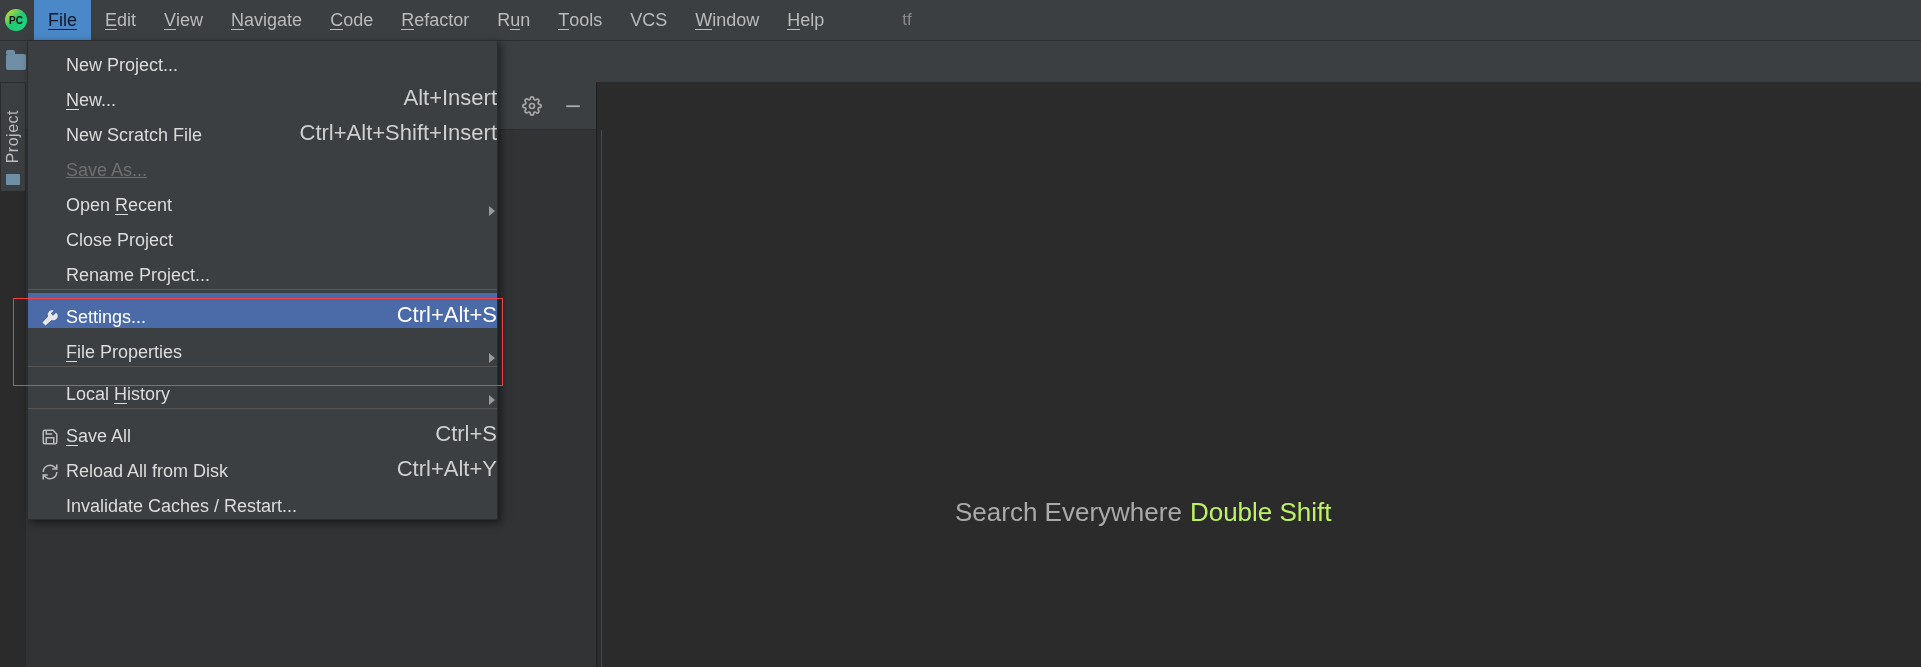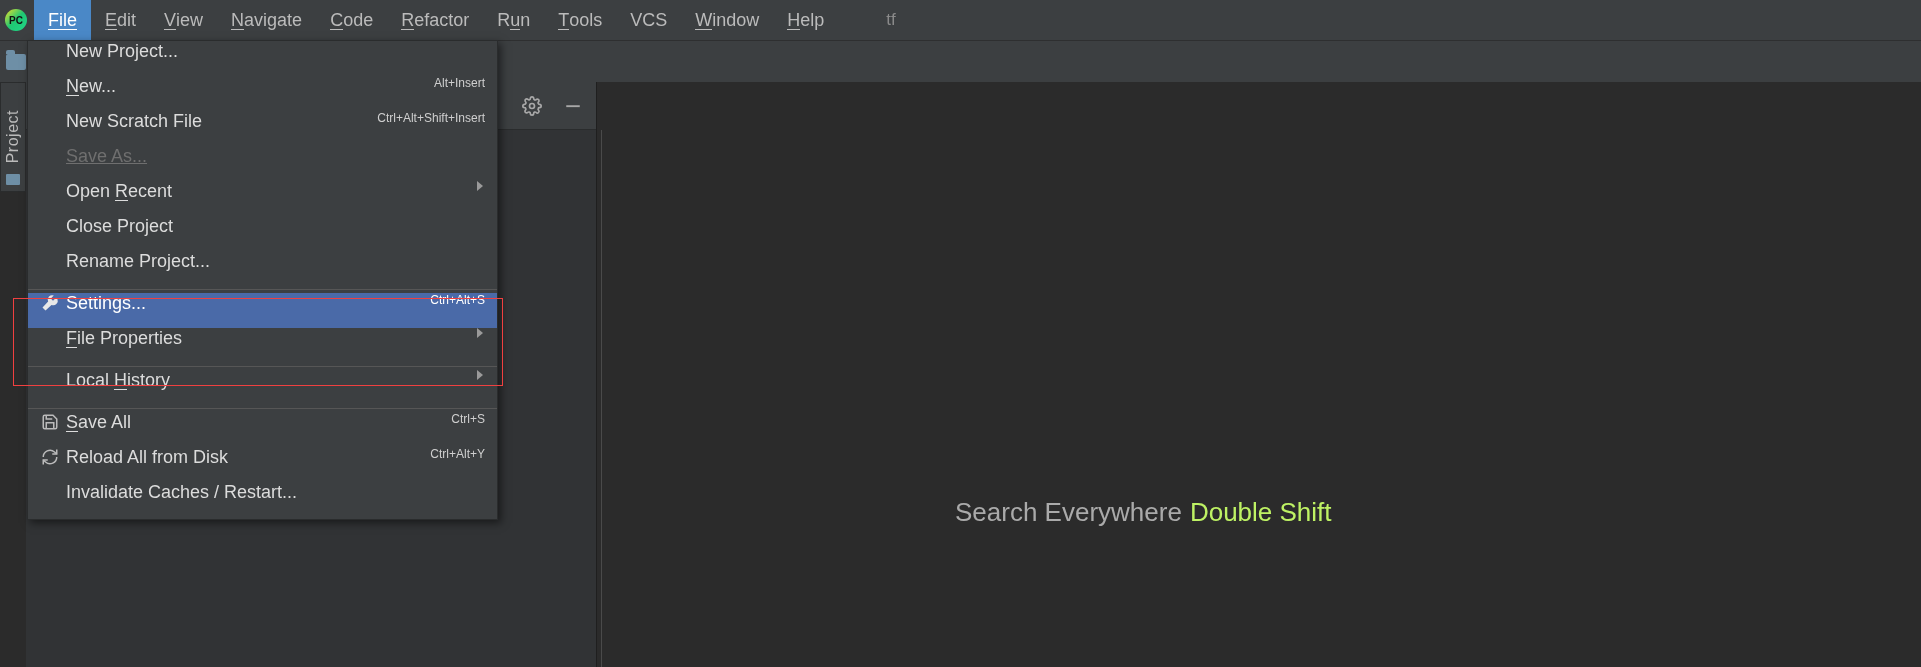--- a/index.html
+++ b/index.html
@@ -49,29 +49,29 @@
     }
     .menu-item {
       padding: 0 14px;
       height: 100%;
       display: flex;
       align-items: center;
       cursor: default;
     }
     .menu-item.active {
       background: #4a88c7;
-      color: #ffffff;
+      color: #0f172a;
     }
     .menu-underline {
       border-bottom: 1px solid currentColor;
       display: inline-block;
       line-height: 1;
     }
     .menubar .project-name {
-      margin-left: 48px;
+      margin-left: 64px;
       color: #8a8a8a;
       font-size: 17px;
     }
 
     
     .toolbar2 {
       width: 100%;
       height: 42px;
       background: #3c3f41;
       border-top: 1px solid #2e2f30;
@@ -134,25 +134,25 @@
       left: 27px;
       width: 471px;
       background: #3c3f41;
       border: 1px solid #2a2c2d;
       box-shadow: 3px 3px 8px rgba(0,0,0,0.5);
       z-index: 10;
       padding-bottom: 2px;
     }
     .dd-item {
       display: flex;
-      align-items: flex-start;
+      align-items: flex-end;
       height: 35px;
       font-size: 18px;
       color: #dcdcdc;
-      padding: 0 12px 0 10px;
+      padding: 0 0 0 10px;
       position: relative;
     }
     .dd-item.disabled {
       color: #6f6f6f;
       text-decoration: underline;
     }
     .dd-item.selected {
       background: #4a6aa8;
       color: #ffffff;
     }
@@ -170,21 +170,21 @@
       justify-content: center;
       color: #bbbbbb;
     }
     .dd-label {
       flex: 0 0 auto;
     }
     .dd-spacer {
       flex: 1;
     }
     .dd-shortcut {
-      font-size: 12px;
+      font-size: 22px;
       color: #cfcfcf;
     }
     .dd-item.selected .dd-shortcut { color: #fff; }
     .dd-arrow {
       width: 0;
       height: 0;
       border-top: 5px solid transparent;
       border-bottom: 5px solid transparent;
       border-left: 6px solid #9a9a9a;
       margin-right: 2px;

